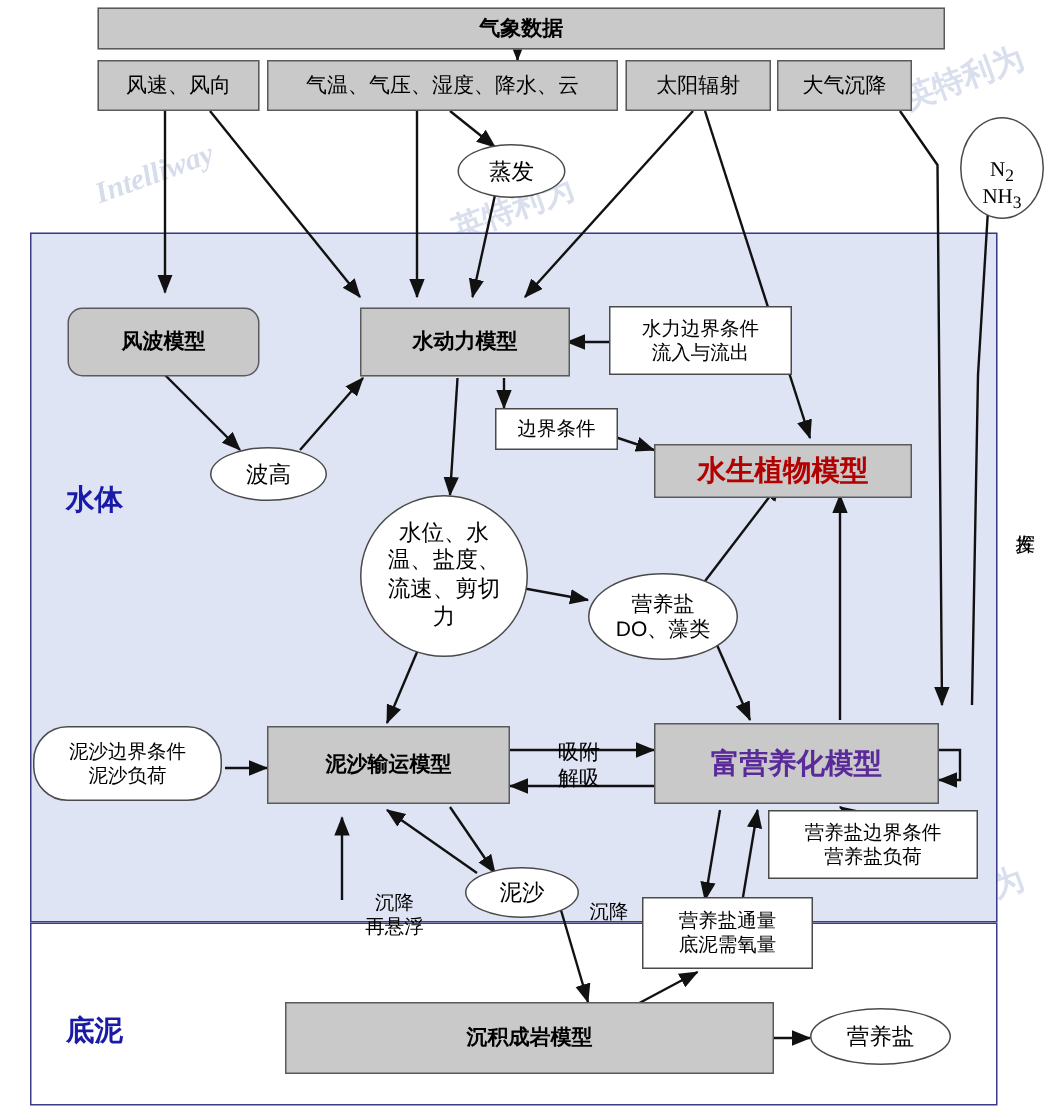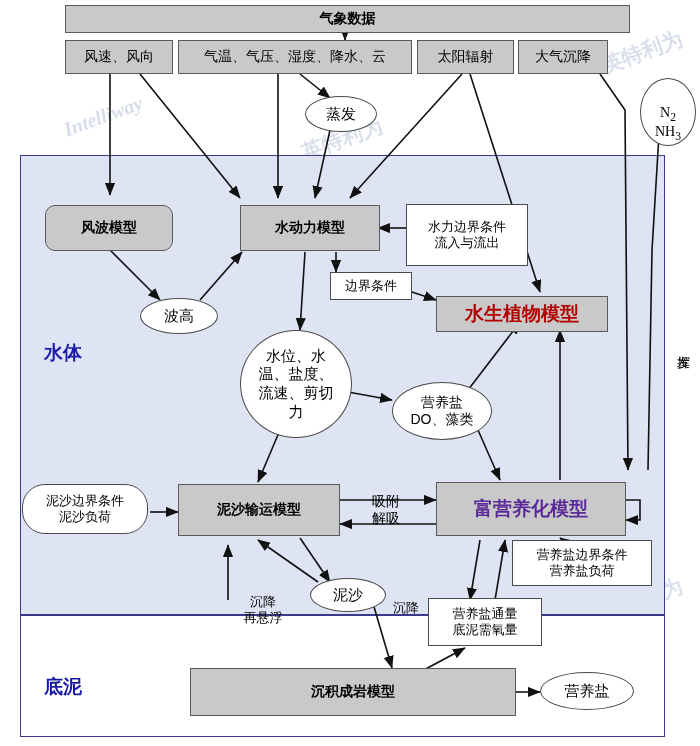--- a/index.html
+++ b/index.html
@@ -160,29 +160,29 @@
   <div class="node box t14" style="left:417px;top:40px;width:97px;height:34px;">太阳辐射</div>
   <div class="node box t14" style="left:518px;top:40px;width:90px;height:34px;">大气沉降</div>
 
   <div class="node ellipse" style="left:640px;top:78px;width:56px;height:68px;flex-direction:column;">
     <span class="t14" style="font-family:'Liberation Serif',serif;margin-top:24px;">N<sub>2</sub></span>
     <span class="t14" style="font-family:'Liberation Serif',serif;">NH<sub>3</sub></span>
   </div>
 
   <div class="node ellipse t15" style="left:305px;top:96px;width:72px;height:36px;">蒸发</div>
 
-  <div class="node plain label-big" style="left:28px;top:318px;width:70px;height:30px;margin-top:20px;">水体</div>
+  <div class="node plain label-big" style="left:28px;top:318px;width:70px;height:30px;">水体</div>
 
   <div class="node plain label-big" style="left:28px;top:672px;width:70px;height:30px;">底泥</div>
 
   <div class="node box t17 bold" style="left:45px;top:205px;width:128px;height:46px;border-radius:10px;">风波模型</div>
 
   <div class="node box t17 bold" style="left:240px;top:205px;width:140px;height:46px;">水动力模型</div>
 
-  <div class="node box-light t13 multiline" style="left:406px;top:204px;width:122px;height:62px;white-space:pre-line;">水力边界条件
+  <div class="node box-light t13 multiline" style="left:406px;top:204px;width:122px;height:46px;white-space:pre-line;">水力边界条件
 流入与流出</div>
 
   <div class="node ellipse t15" style="left:140px;top:298px;width:78px;height:36px;">波高</div>
 
   <div class="node box-light t13" style="left:330px;top:272px;width:82px;height:28px;">边界条件</div>
 
   <div class="node box title-red" style="left:436px;top:296px;width:172px;height:36px;">水生植物模型</div>
 
   <div class="node ellipse t15 multiline" style="left:240px;top:330px;width:112px;height:108px;white-space:pre-line;">水位、水
 温、盐度、

